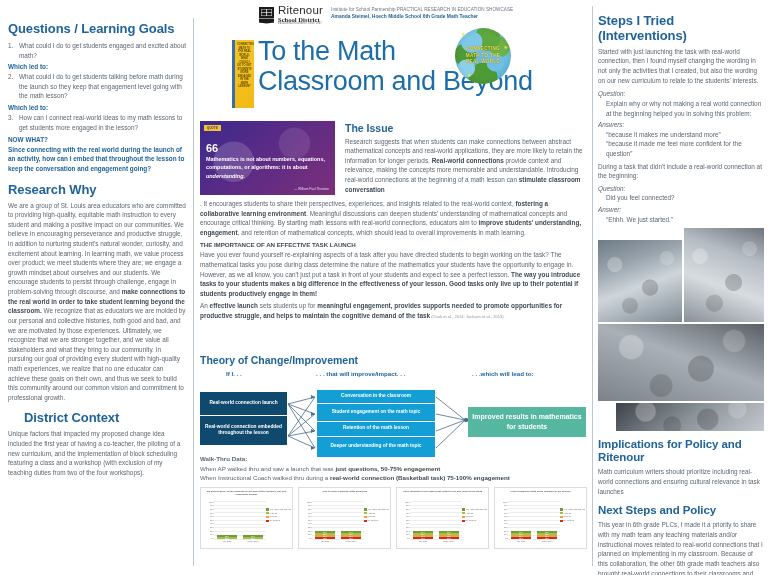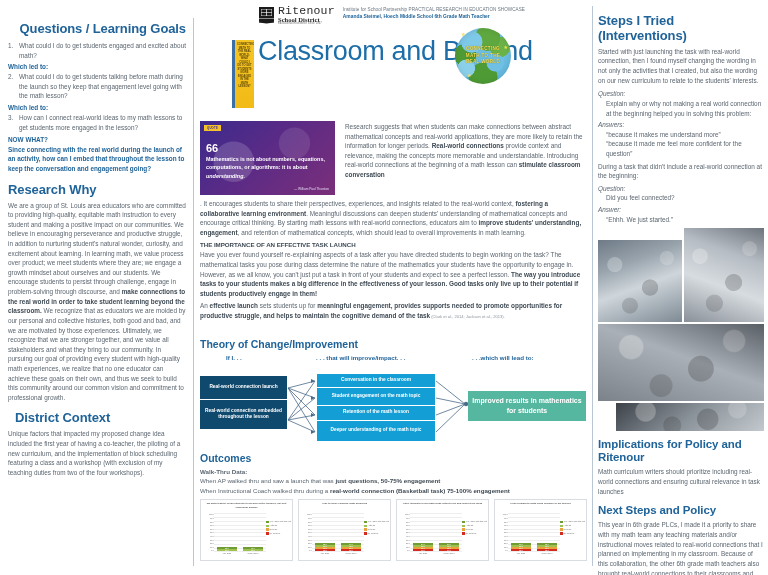--- a/index.html
+++ b/index.html
@@ -49,21 +49,21 @@
   .ledto { color:#1f6399; font-weight:bold; font-size:6.4px; margin: 1px 0 2px; }
   .nowwhat { color:#1f6399; font-weight:bold; font-size:6.4px; line-height:1.5; }
 
   
   .hdr { position: absolute; left: 258px; top: 5px; display: flex; align-items: flex-start; gap: 8px; }
   .logo-wrap { display:flex; align-items:center; gap:3px; }
   .logo-mark {
     width: 17px; height: 19px; position: relative;
   }
   .logo-txt { line-height: 1; }
-  .logo-ritenour { font-family:Liberation Mono, monospace; font-size:11.5px; color:#2b2b2b; letter-spacing:0.2px; }
+  .logo-ritenour { font-family:Liberation Sans, sans-serif; font-size:11.5px; color:#2b2b2b; letter-spacing:0.2px; }
   .logo-sd { font-family:"Liberation Serif", serif; font-size:6.6px; font-weight:bold; color:#2b2b2b; }
   .logo-sub { font-size:2.6px; color:#6a6a6a; letter-spacing:0.1px; }
   .hdr-meta { padding-top: 2px; }
   .hdr-line1 { font-size: 4.6px; color:#6b7580; letter-spacing:0.05px; }
   .hdr-line2 { font-size: 4.9px; color:#1f6399; font-weight:bold; margin-top:1.5px; }
 
   
   .title-block { position:absolute; left:258px; top:36px; }
   .title-txt {
     color:#1d6ea8; font-size:27px; line-height:1.12; font-weight:normal;
@@ -124,21 +124,21 @@
   .qc-body em { font-style:italic; }
   .qc-attr { position:absolute; right:6px; bottom:4px; color:#e3d8f0; font-size:3.2px; }
 
   
   .issue { position:absolute; left:345px; top:122px; width:244px; }
   .issue-after { position:absolute; left:200px; top:199px; width:389px; }
   .imp-h { color:#3f4a54; font-weight:bold; font-size:6.2px; margin:4px 0 2px; letter-spacing:-0.05px; }
   .cite { font-size:4.1px; color:#8d959c; font-weight:normal; }
 
   
-  .toc-wrap { position:absolute; left:200px; top:338px; width:392px; }
+  .toc-wrap { position:absolute; left:200px; top:354px; width:392px; }
   .toc-cols { position:relative; height:20px; }
   .toc-lbl { position:absolute; color:#1f6399; font-weight:bold; font-size:6.2px; }
   .toc-diagram { position:relative; height:70px; }
   .dk-box {
     position:absolute; left:0; width:87px; background:#10496e; color:#fff;
     font-size:4.8px; font-weight:bold; text-align:center; line-height:1.35;
     display:flex; align-items:center; justify-content:center; padding:2px;
     border-bottom:1px solid #fff;
   }
   .lt-box {
@@ -247,36 +247,37 @@
       <div class="hdr-line1">Institute for School Partnership PRACTICAL RESEARCH IN EDUCATION SHOWCASE</div>
       <div class="hdr-line2">Amanda Steimel, Hoech Middle School 6th Grade Math Teacher</div>
     </div>
   </div>
 
   <div class="bookmark">
     <div class="bm-txt">CONNECTING MATH TO THE REAL WORLD: WHAT COULD I DO TO GET STUDENTS MORE ENGAGED IN THE MATH LESSON?</div>
   </div>
 
   <div class="title-block">
+    <div class="title-txt">To the Math</div>
     <div class="title-txt">Classroom and Beyond</div>
   </div>
 
   <div class="globe">
     <span class="star" style="left:6px; top:3px;">★</span>
     <span class="star" style="right:3px; top:16px;">★</span>
     <span class="star" style="left:12px; bottom:6px;">★</span>
     <div class="globe-txt">
       <div>CONNECTING</div>
       <div>MATH TO THE</div>
       <div>REAL WORLD</div>
     </div>
   </div>
 
   <div class="col-left">
-    <div class="h1blue" style="margin-bottom:4px;text-align:right;">Questions / Learning Goals</div>
+    <div class="h1blue" style="margin-bottom:4px;">Questions / Learning Goals</div>
 
     <ol class="q">
       <li>What could I do to get students engaged and excited about math?</li>
     </ol>
     <div class="ledto">Which led to:</div>
     <ol class="q" style="counter-reset: qc 1;">
       <li>What could I do to get students talking before math during the launch so they keep that engagement level going with the math lesson?</li>
     </ol>
     <div class="ledto">Which led to:</div>
     <ol class="q" style="counter-reset: qc 2;">
@@ -284,34 +285,35 @@
     </ol>
 
     <div class="nowwhat" style="margin-top:2px;">NOW WHAT?</div>
     <div class="nowwhat">Since connecting with the real world during the launch of an activity, how can I embed that throughout the lesson to keep the conversation and engagement going?</div>
 
     <div class="h1blue" style="margin:9px 0 3px;">Research Why</div>
     <div class="body">
       <span>We are a group of St. Louis area educators who are committed to providing high-quality, equitable math instruction to every student and making a positive impact on our communities. We believe in encouraging perseverance and productive struggle, in addition to nurturing student's natural wonder, curiosity, and excitement about learning. In learning math, we value process over product; we meet students where they are; we engage a growth mindset about ourselves and our students. We encourage students to persist through challenge, engage in problem-solving through discourse, and </span><span class="b">make connections to the real world in order to take student learning beyond the classroom.</span><span> We recognize that as educators we are molded by our personal and collective histories, both good and bad, and we are motivated by those experiences. Ultimately, we recognize that we are stronger together, and we value all stakeholders and what they bring to our community. In pursuing our goal of providing every student with high-quality math experiences, we realize that no one educator can achieve these goals on their own, and thus we seek to build this community around our common vision and commitment to professional growth.</span>
     </div>
 
-    <div class="h1blue" style="margin:9px 7px 3px;">District Context</div>
+    <div class="h1blue" style="margin:9px 16px 3px;">District Context</div>
     <div class="body">Unique factors that impacted my proposed change idea included the first year of having a co-teacher, the piloting of a new curriculum, and the implementation of block scheduling featuring a class and a workshop (with exclusion of my teaching duties from two of the four workshops).</div>
   </div>
 
   <div class="quote-card">
     <div class="qc-tag">QUOTE</div>
     <div class="qc-mark">66</div>
     <div class="qc-body">
       <span>Mathematics is not about numbers, equations, computations, or algorithms: it is about </span><em>understanding.</em>
     </div>
     <div class="qc-attr">— William Paul Thurston</div>
   </div>
 
   <div class="issue">
+    <div class="h2blue" style="margin-bottom:2px;">The Issue</div>
     <div class="body">
       <span>Research suggests that when students can make connections between abstract mathematical concepts and real-world applications, they are more likely to retain the information for longer periods. </span><span class="b">Real-world connections</span><span> provide context and relevance, making the concepts more memorable and understandable. Introducing real-world connections at the beginning of a math lesson can </span><span class="b">stimulate classroom conversation</span>
     </div>
   </div>
 
   <div class="issue-after">
     <div class="body">
       <span>. It encourages students to share their perspectives, experiences, and insights related to the real-world context, </span><span class="b">fostering a collaborative learning environment</span><span>. Meaningful discussions can deepen students' understanding of mathematical concepts and encourage critical thinking. By starting math lessons with real-world connections, educators aim to </span><span class="b">improve students' understanding, engagement</span><span>, and retention of mathematical concepts, which should lead to overall improvements in math learning.</span>
     </div>
 
@@ -367,21 +369,20 @@
       <div class="lt-box" style="top:0px; height:14px;">Conversation in the classroom</div>
       <div class="lt-box" style="top:14px; height:18px;">Student engagement on the math topic</div>
       <div class="lt-box" style="top:32px; height:15px;">Retention of the math lesson</div>
       <div class="lt-box" style="top:47px; height:20px; border-bottom:none;">Deeper understanding of the math topic</div>
 
       <div class="gr-box">Improved results in mathematics for students</div>
     </div>
   </div>
 
   <div class="out-wrap">
-    <div class="h2blue">Outcomes</div>
     <div class="out-line b" style="margin-top:2px;">Walk-Thru Data:</div>
     <div class="out-line">
       <span>When AP walked thru and saw a launch that was </span><span class="b">just questions, 50-75% engagement</span>
     </div>
     <div class="out-line">
       <span>When Instructional Coach walked thru during a </span><span class="b">real-world connection (Basketball task) 75-100% engagement</span>
     </div>
 
     <div class="charts-row" id="charts-row">
         <div class="chart-card">

